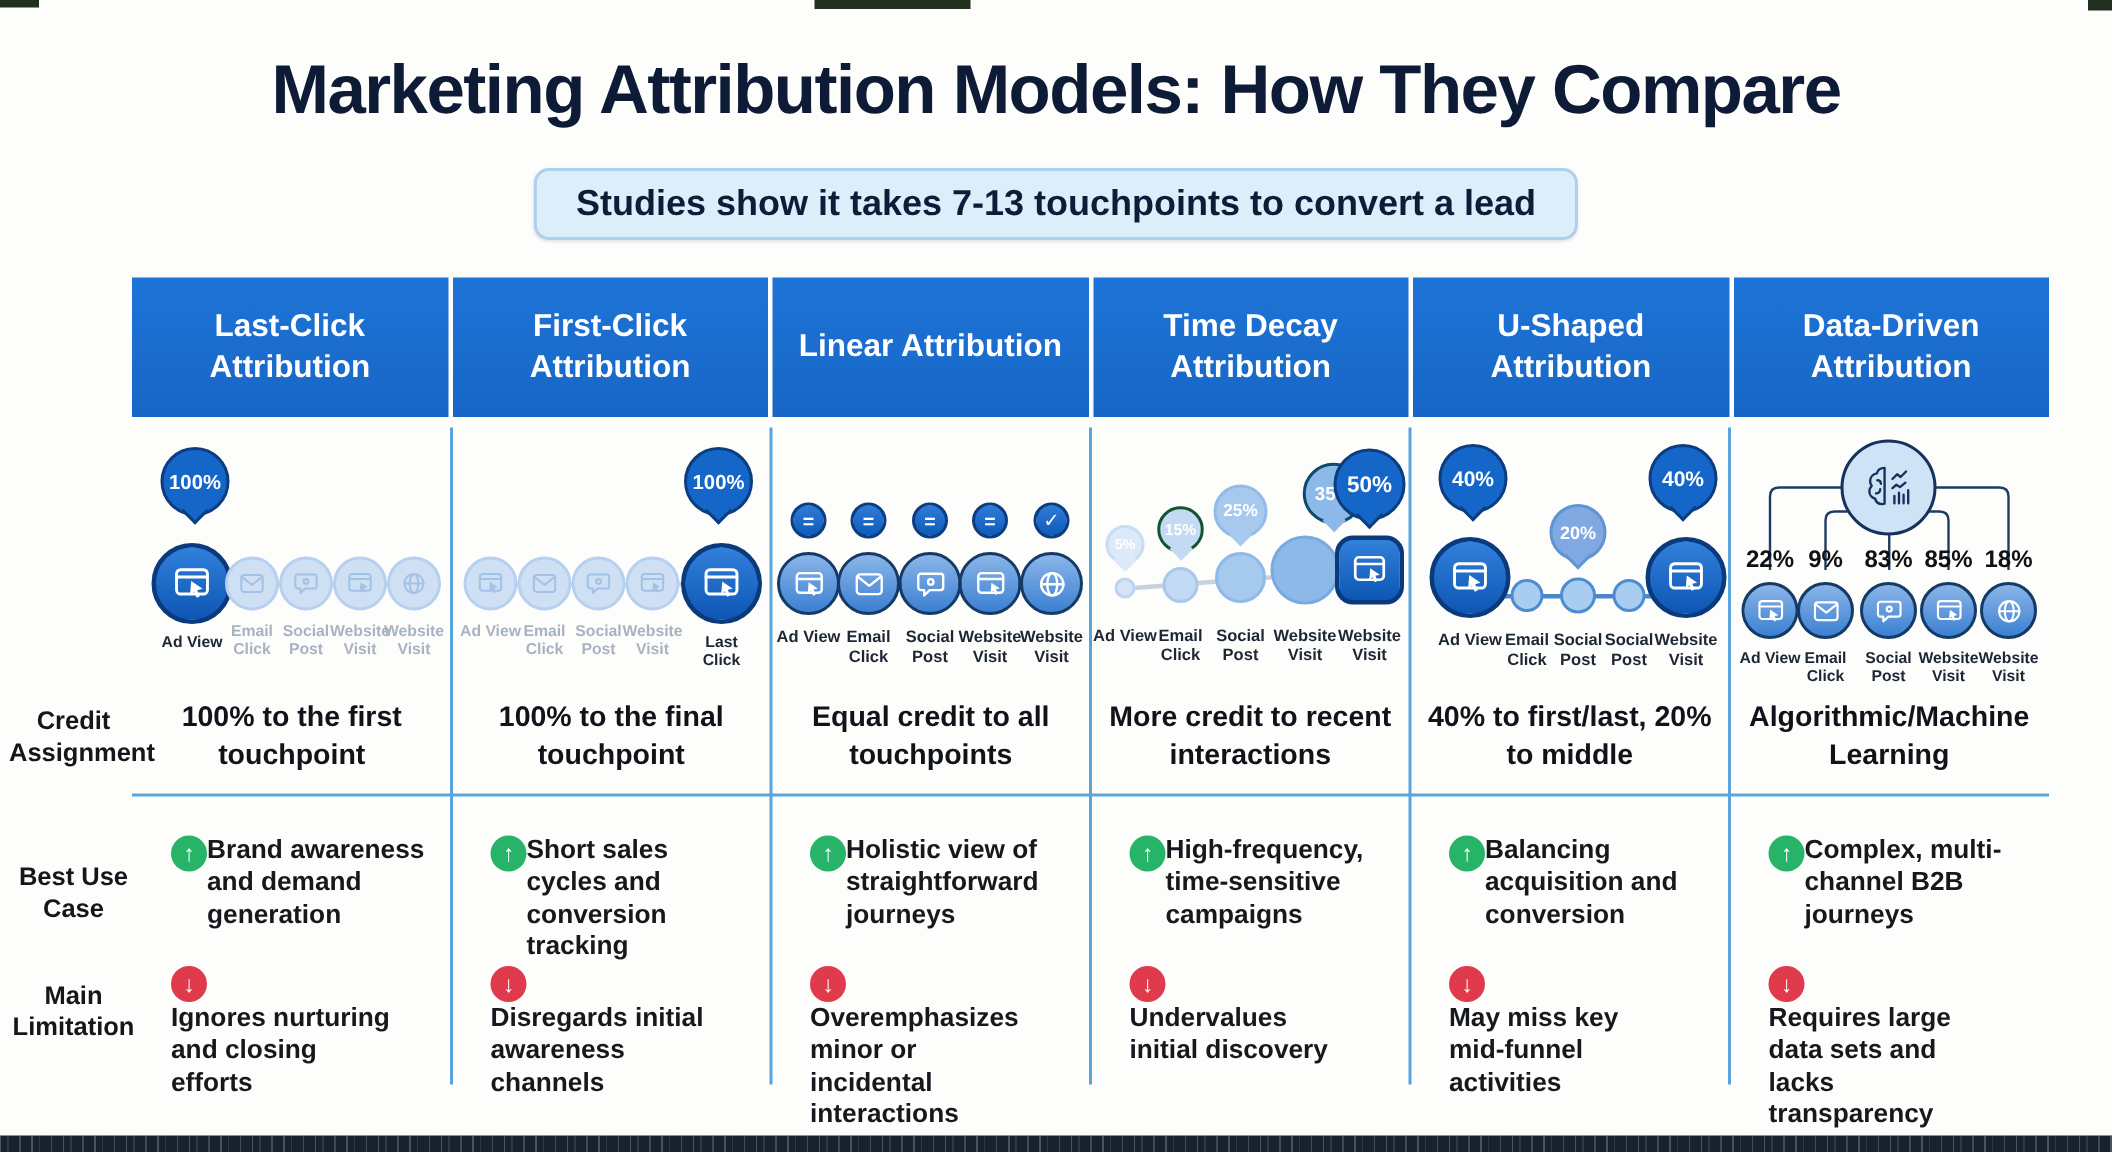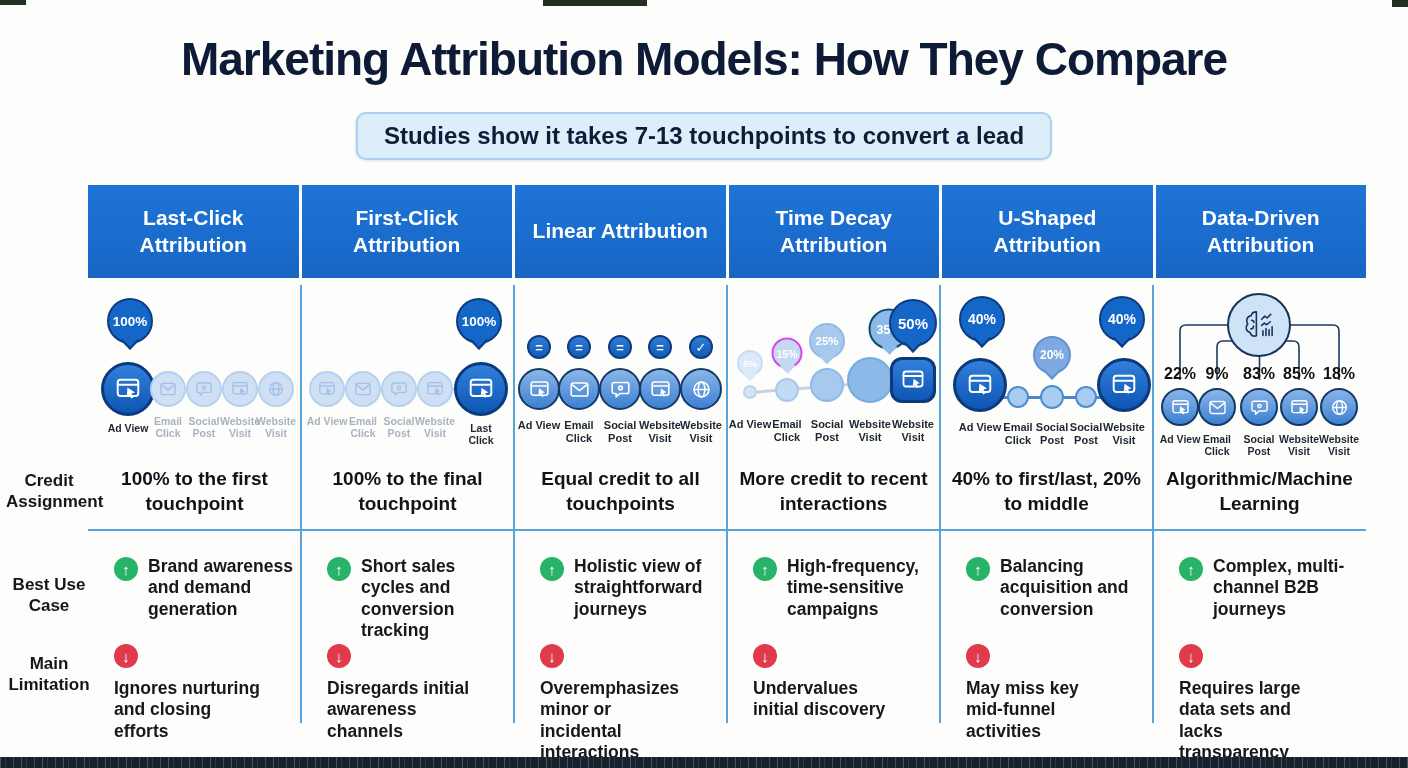--- a/index.html
+++ b/index.html
@@ -46,35 +46,35 @@
   .nlab.faded{color:#a9b3c0;}
   .bal{position:absolute;transform:translate(-50%,-50%);border-radius:50%;color:#fff;
        font-weight:700;display:flex;align-items:center;justify-content:center;z-index:4;box-sizing:border-box;}
   .bal::after{content:"";position:absolute;bottom:-5px;left:50%;width:11px;height:11px;
        transform:translateX(-50%) rotate(45deg);z-index:-1;}
   .bal-dark{background:#1566c9;border:2.5px solid #0c3d80;}
   .bal-dark::after{background:#1566c9;border-right:2.5px solid #0c3d80;border-bottom:2.5px solid #0c3d80;}
   .bal-mid{background:#7fa9e0;border:2px solid #6094d2;}
   .bal-mid::after{background:#7fa9e0;border-right:2px solid #6094d2;border-bottom:2px solid #6094d2;}
   .bal-td0{background:#dce9f8;border:2px solid #c9dcf1;} .bal-td0::after{background:#dce9f8;}
-  .bal-td1{background:#c4d9f2;border:2px solid #d946ef;} .bal-td1::after{background:#c4d9f2;}
+  .bal-td1{background:#c4d9f2;border:2px solid #14532d;} .bal-td1::after{background:#c4d9f2;}
   .bal-td2{background:#a8c9ee;border:2px solid #93bbe8;} .bal-td2::after{background:#a8c9ee;}
   .bal-td3{background:#8db9e9;border:2px solid #0c4a6e;margin-left:19px;} .bal-td3::after{background:#8db9e9;}
   .eqbadge{position:absolute;transform:translate(-50%,-50%);width:24px;height:24px;border-radius:50%;
        background:linear-gradient(180deg,#2f7bd6,#0f5cb8);border:2.5px solid #0d3d80;color:#fff;
        font-size:13px;font-weight:700;display:flex;align-items:center;justify-content:center;box-sizing:border-box;}
   .pct{position:absolute;transform:translateX(-50%);font-size:16px;font-weight:800;color:#101010;z-index:3;}
   .bracket{position:absolute;left:0;top:0;width:213px;height:170px;z-index:1;}
 
   
   .ccell{position:absolute;width:213px;height:70px;top:457px;display:flex;align-items:center;
          justify-content:center;text-align:center;font-size:19px;font-weight:700;color:#10131a;
          line-height:1.3;padding:0 8px;box-sizing:border-box;}
   .ucell,.lcell{position:absolute;width:213px;display:flex;align-items:flex-start;
-         padding-left:26px;box-sizing:border-box;gap:10px;}
+         padding-left:26px;box-sizing:border-box;}
   .ucell{top:556px;} .lcell{top:643px;flex-direction:column;}
   .pill{width:24px;height:24px;border-radius:50%;flex:none;color:#fff;display:flex;
         align-items:center;justify-content:center;font-size:15px;font-weight:700;margin-top:1px;}
   .pill-up{background:#27b468;}
   .pill-down{background:#df3b4d;}
   .pill-up::before{content:"↑";} .pill-down::before{content:"↓";}
   .btxt{font-size:17.5px;font-weight:700;color:#15181d;line-height:1.22;width:152px;}
 
   
   svg.icon{stroke:currentColor;fill:none;stroke-width:1.8;stroke-linecap:round;stroke-linejoin:round;display:block;}

